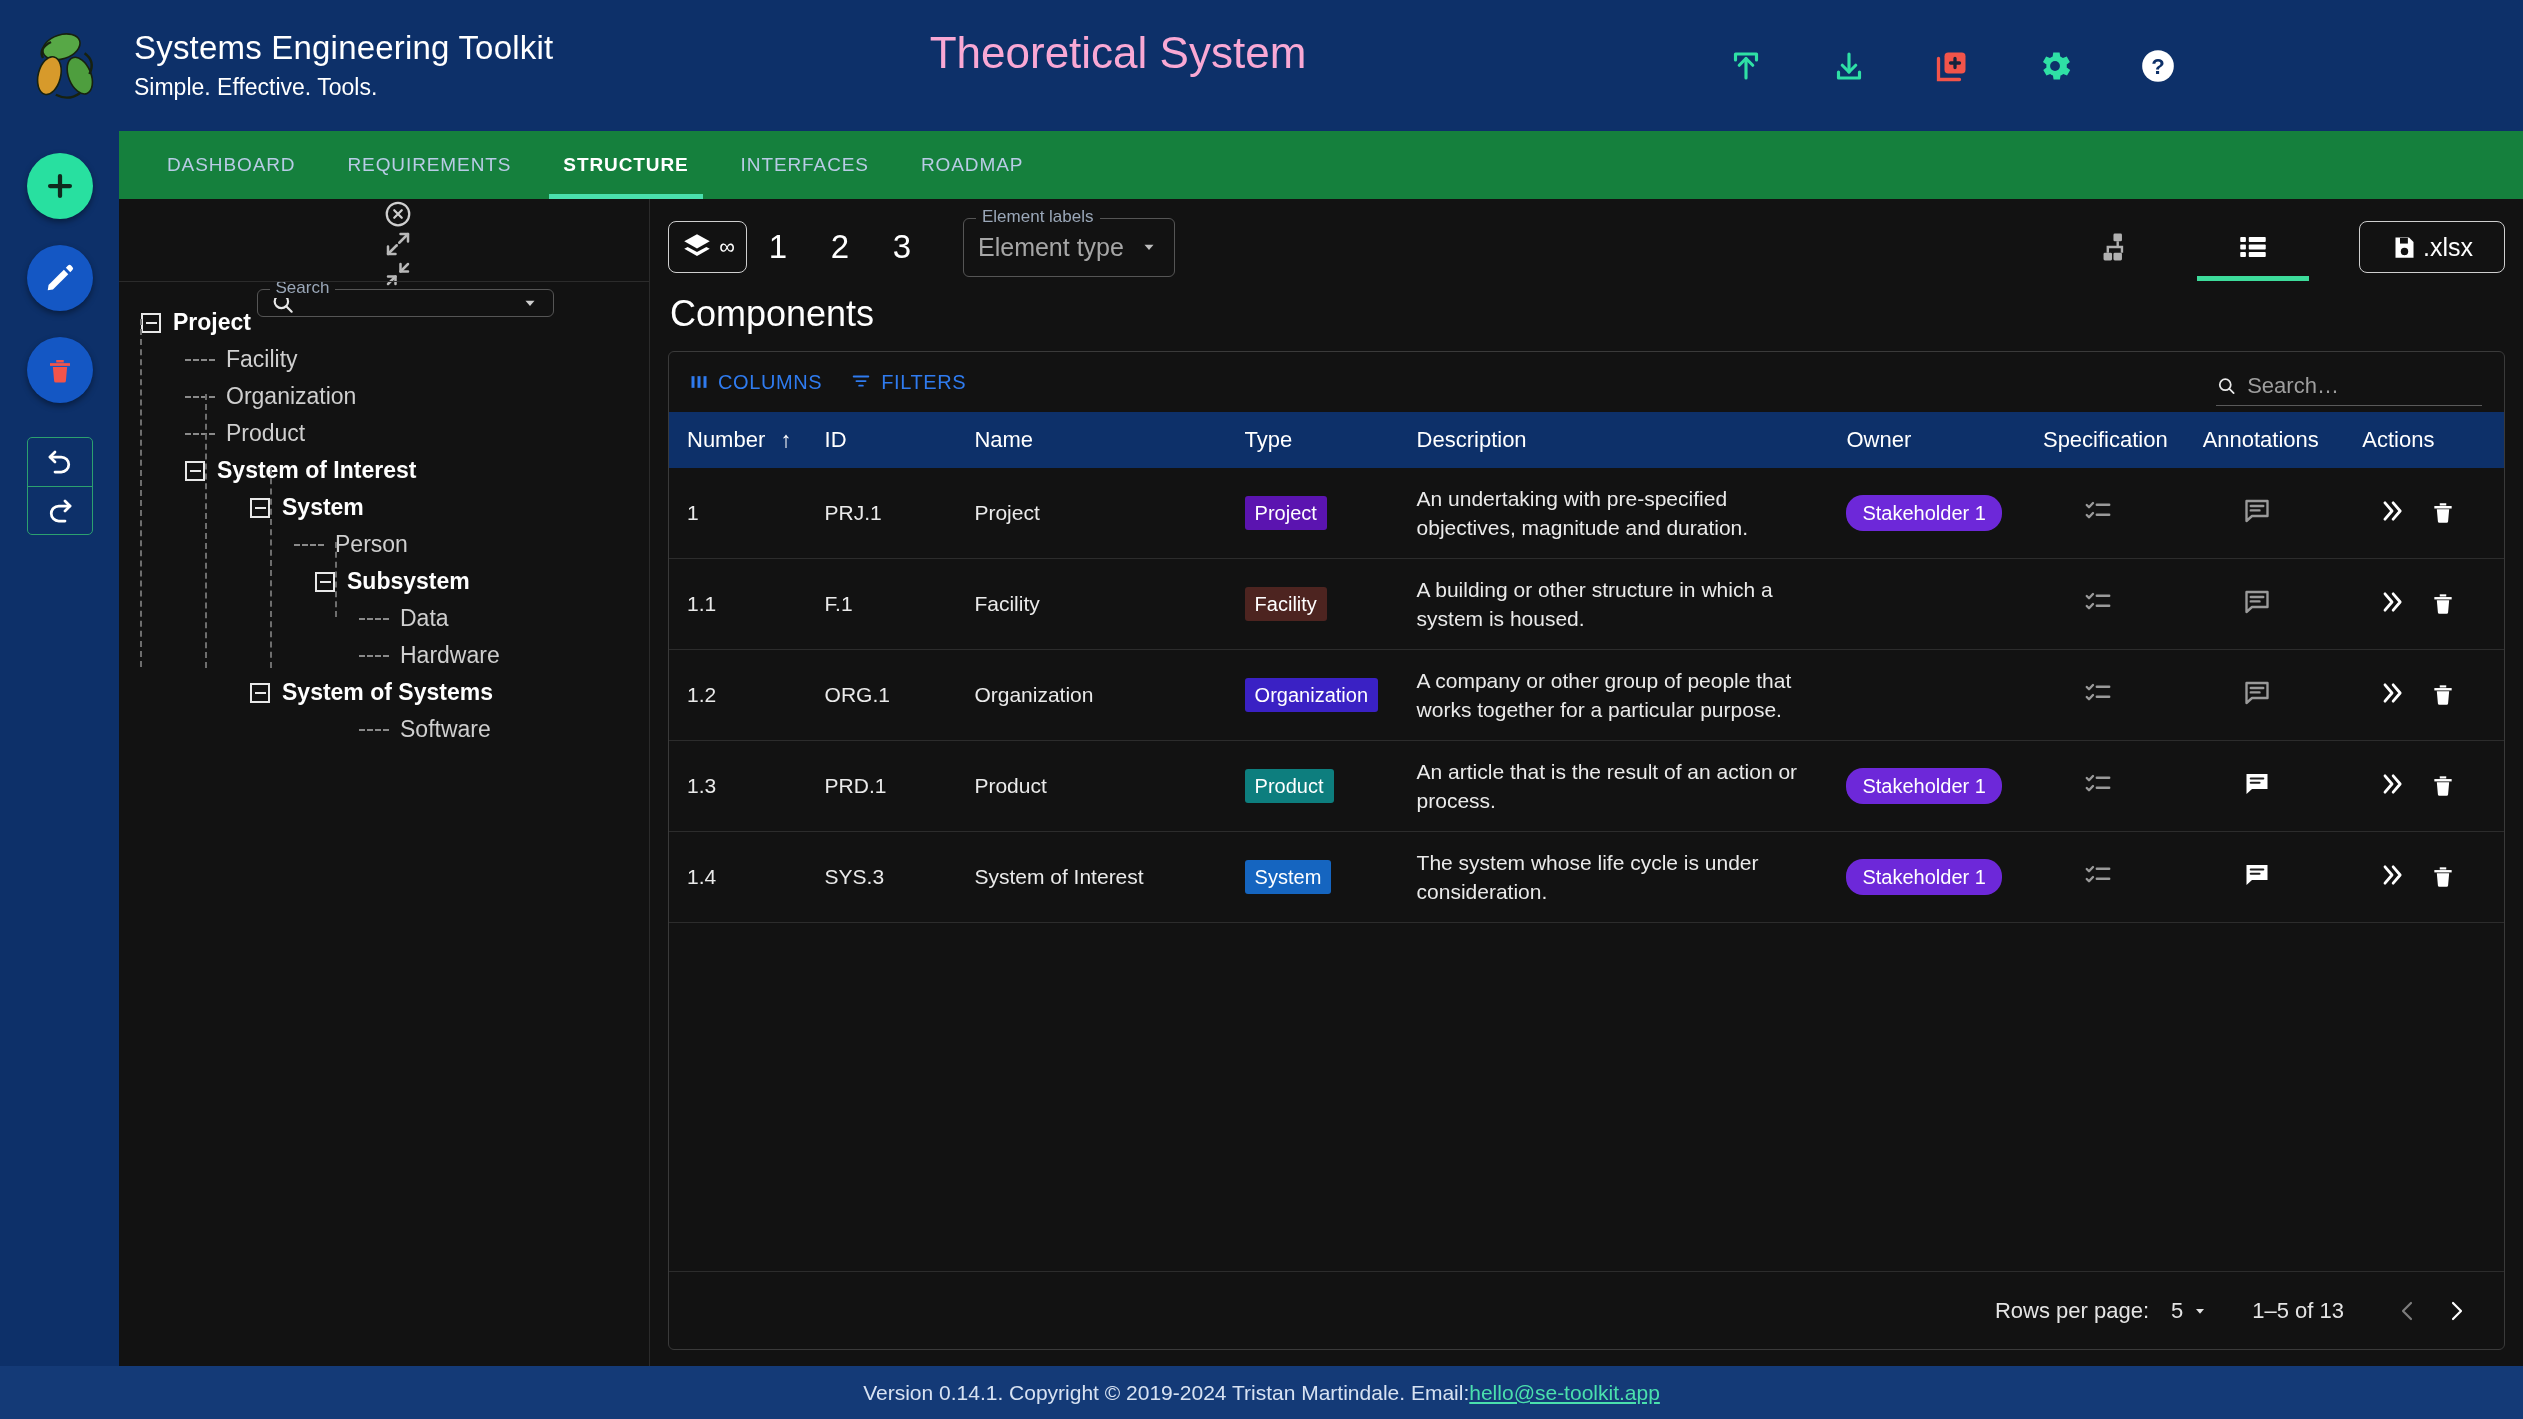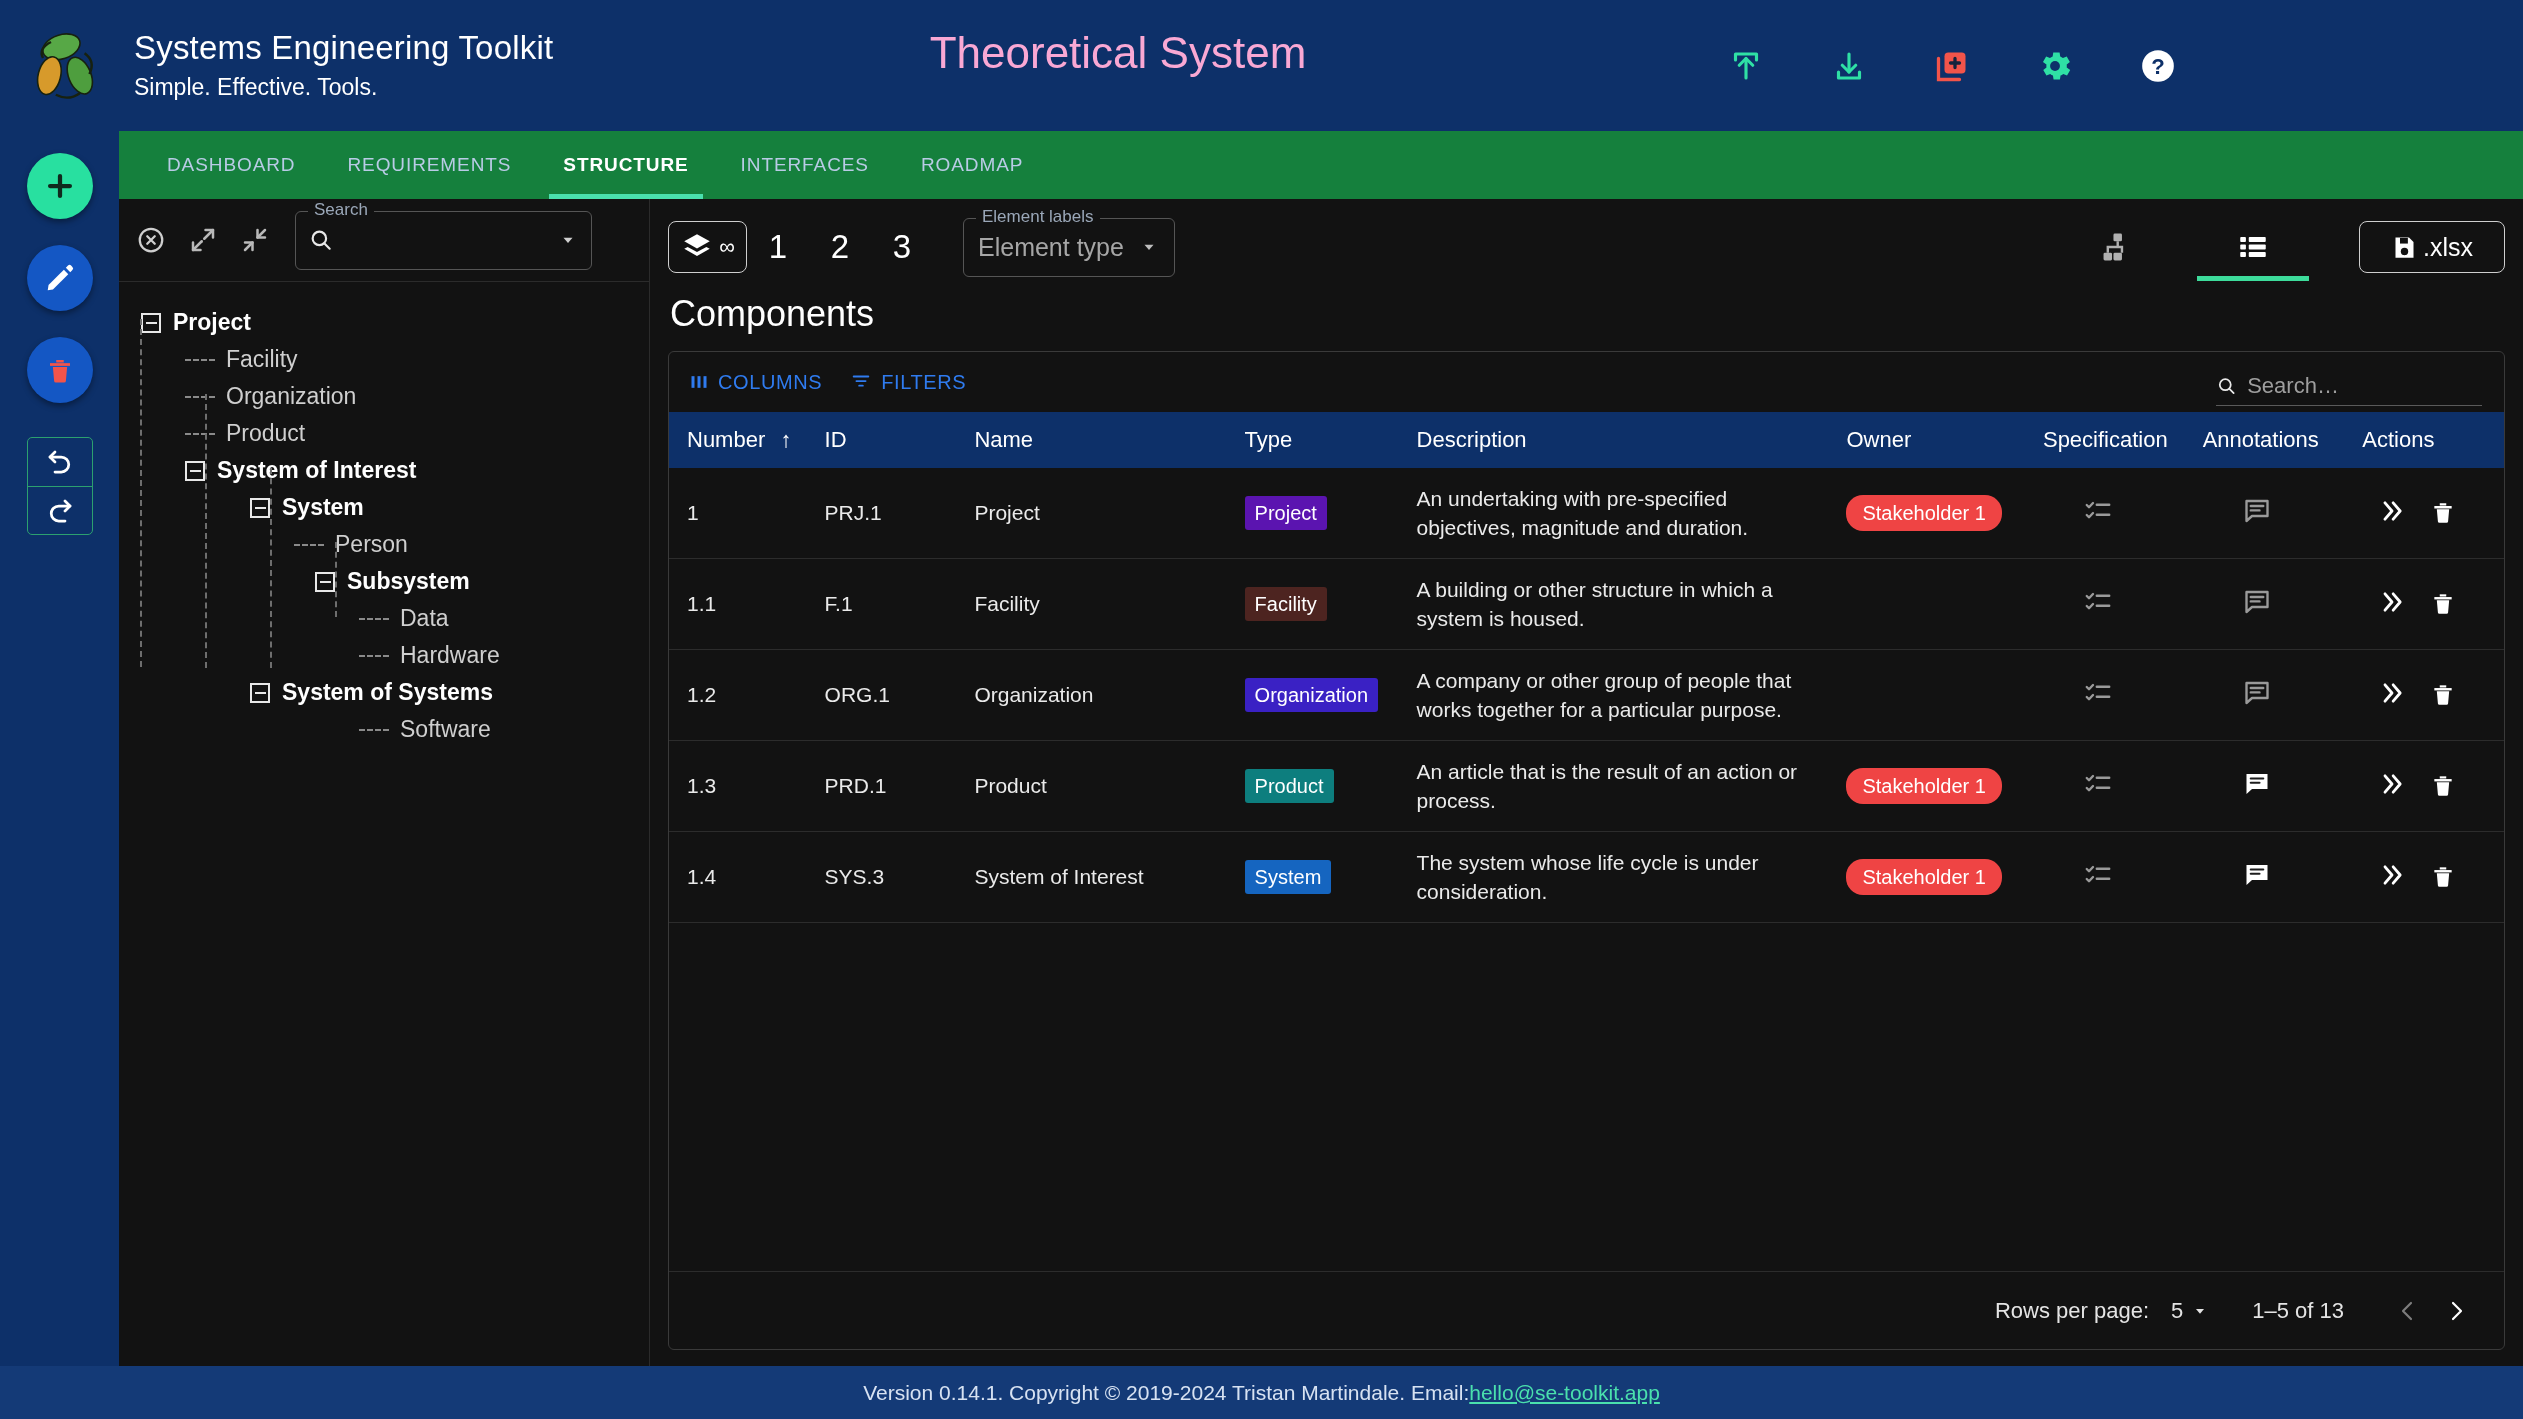--- a/index.html
+++ b/index.html
@@ -65,21 +65,21 @@
 
   
   .workspace {
     position: absolute; left: 119px; top: 199px; right: 0; bottom: 53px;
     background: #121212;
   }
 
   
   .tree-toolbar {
     position: absolute; left: 0; top: 0; width: 530px; height: 82px;
-    display: flex; align-items: center; padding-left: 6px; gap: 0;
+    display: flex; align-items: center; padding-left: 28px; gap: 0; flex-direction: column;
   }
   .tb-icon { width: 52px; height: 52px; display:flex; align-items:center; justify-content:center; cursor: pointer; }
   .search-field {
     position: relative; margin-left: 14px; width: 297px; height: 59px;
     border: 1px solid #555; border-radius: 6px; display: flex; align-items: center; padding: 0 12px;
   }
   .search-field .legend {
     position: absolute; top: -12px; left: 12px; background: #121212; padding: 0 6px;
     color: #9aa7b8; font-size: 17px;
   }
@@ -171,21 +171,21 @@
   .col-type { width: 140px; } .col-desc { width: 350px; } .col-owner { width: 160px; }
   .col-spec { width: 130px; } .col-ann { width: 130px; } .col-act { width: 130px; }
   .td-center { text-align: center !important; padding-left: 0 !important; }
 
   .badge {
     display: inline-block; padding: 4px 10px; border-radius: 3px; color: #ffffff;
     font-size: 20px; line-height: 26px; white-space: nowrap;
   }
   .pill {
     display: inline-block; padding: 5px 16px; border-radius: 17px; color: #ffffff;
-    font-size: 20px; line-height: 26px; white-space: nowrap; background: #ef4444;
+    font-size: 20px; line-height: 26px; white-space: nowrap; background: #6d28d9;
   }
   .desc { line-height: 29px; }
   .icon-btn { cursor: pointer; display:inline-flex; align-items:center; justify-content:center; }
 
   .pager {
     height: 78px; display: flex; align-items: center; justify-content: flex-end;
     padding-right: 24px; gap: 0; border-top: 1px solid #2c2c2c; color: #e4e4e4; font-size: 22px;
   }
   .pager .rpp { margin-right: 22px; }
   .pager .rppv { display: inline-flex; align-items: center; gap: 9px; cursor: pointer; margin-right: 44px;}

